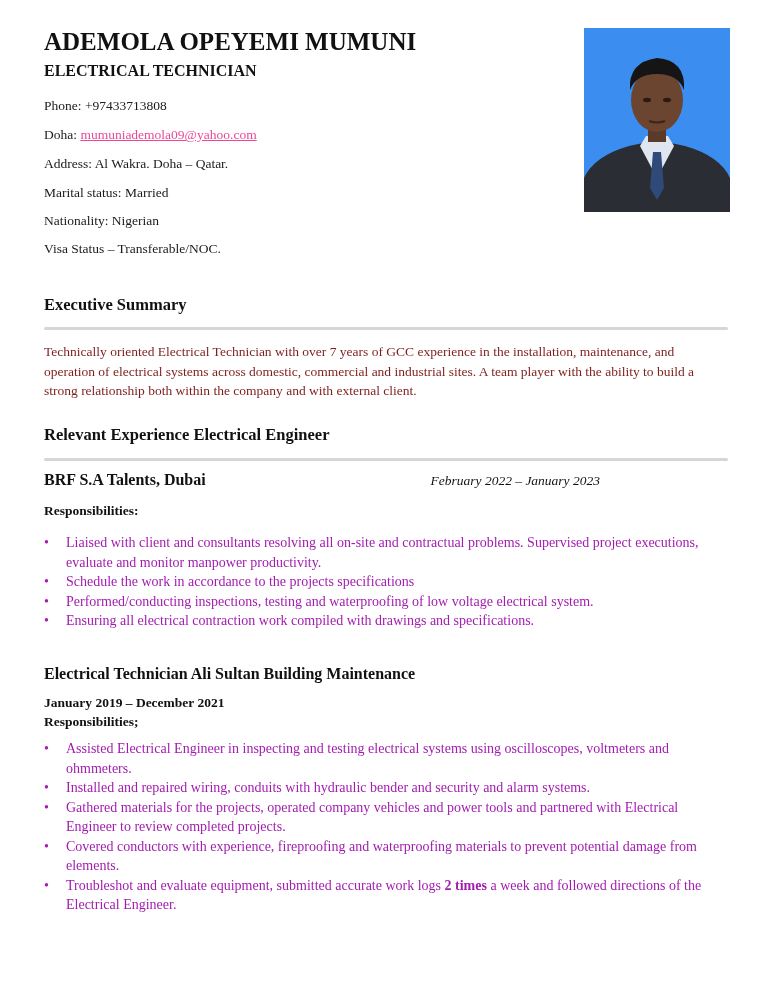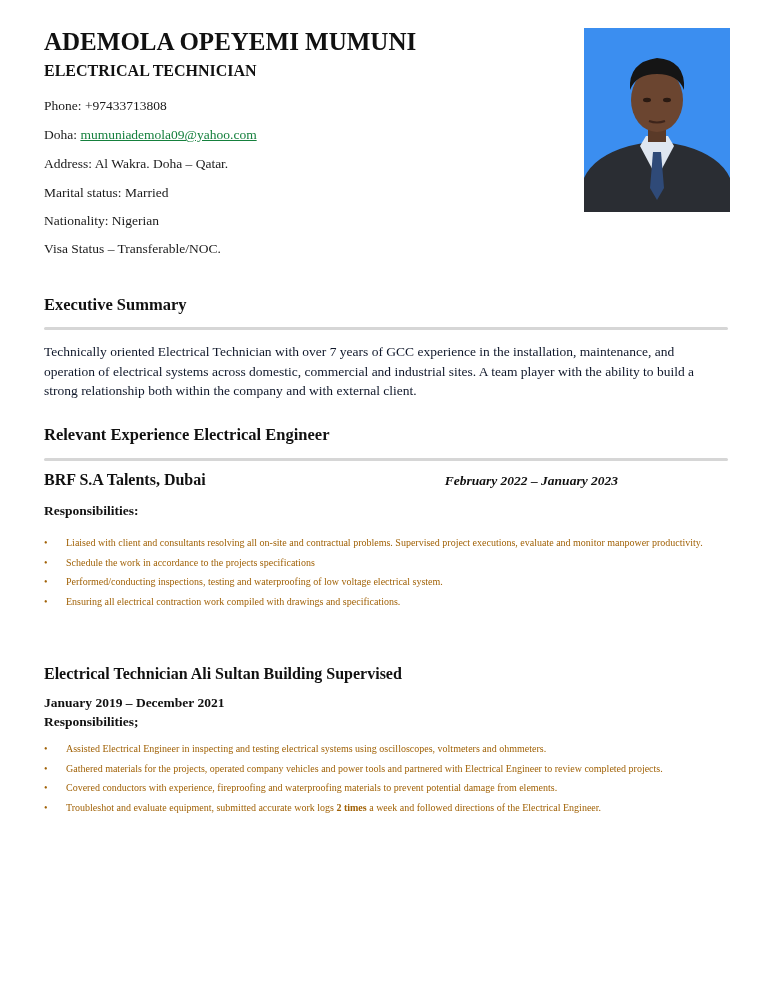--- a/index.html
+++ b/index.html
@@ -14,49 +14,49 @@
     font-size: 25px; font-weight: bold; letter-spacing: 0px; color: #111;
   }
   .title {
     position: absolute; left: 44px; top: 62px;
     font-size: 16px; font-weight: bold; color: #111;
   }
   .info {
     position: absolute; left: 44px;
     font-size: 13.5px; color: #1a1a1a;
   }
-  .info a { color: #15803d; text-decoration: underline; }
+  .info a { color: #ec4899; text-decoration: underline; }
   .photo {
     position: absolute; left: 584px; top: 28px; width: 146px; height: 184px;
     background: #3b8ef0; overflow: hidden;
   }
   .section-h {
     position: absolute; left: 44px;
     font-size: 16.5px; font-weight: bold; color: #111;
   }
   .rule {
     position: absolute; left: 44px; width: 684px; height: 3px;
     background: #d6d6d6; border-radius: 2px;
   }
   .para {
     position: absolute; left: 44px; width: 680px;
-    font-size: 13.5px; line-height: 19.5px; color: #0f172a;
+    font-size: 13.5px; line-height: 19.5px; color: #7f1d1d;
   }
   .job-h {
     position: absolute; left: 44px; font-size: 16px; font-weight: bold; color: #111;
   }
   .date-r {
-    position: absolute; right: 58px; font-size: 13.5px; font-weight: bold; font-style: italic; color: #111; margin-left: 48px;
+    position: absolute; right: 76px; font-size: 13.5px; font-weight: normal; font-style: italic; color: #111; margin-left: 48px;
   }
   .sub {
     position: absolute; left: 44px; font-size: 13.5px; font-weight: bold; color: #111;
   }
   ul.bullets {
     position: absolute; left: 44px; width: 680px; margin: 0; padding: 0; list-style: none;
-    font-size: 10px; line-height: 19.5px; color: #a16207;
+    font-size: 14px; line-height: 19.5px; color: #a21caf;
   }
   ul.bullets li { position: relative; padding-left: 22px; }
   ul.bullets li::before {
     content: "•"; position: absolute; left: 0; top: 0;
   }
 </style>
 </head>
 <body>
 
 <div class="page">
@@ -101,24 +101,25 @@
   <div class="date-r" style="top:473px">February 2022 – January 2023</div>
   <div class="sub" style="top:503px">Responsibilities:</div>
 
   <ul class="bullets" style="top:533px">
     <li>Liaised with client and consultants resolving all on-site and contractual problems. Supervised project executions, evaluate and monitor manpower productivity.</li>
     <li>Schedule the work in accordance to the projects specifications</li>
     <li>Performed/conducting inspections, testing and waterproofing of low voltage electrical system.</li>
     <li>Ensuring all electrical contraction work compiled with drawings and specifications.</li>
   </ul>
 
-  <div class="job-h" style="top:665px">Electrical Technician  Ali Sultan Building Supervised</div>
+  <div class="job-h" style="top:665px">Electrical Technician  Ali Sultan Building Maintenance</div>
   <div class="sub" style="top:695px">January 2019 – December 2021</div>
   <div class="sub" style="top:714px">Responsibilities;</div>
 
   <ul class="bullets" style="top:739px">
     <li>Assisted Electrical Engineer in inspecting and testing electrical systems using oscilloscopes, voltmeters and ohmmeters.</li>
+    <li>Installed and repaired wiring, conduits with hydraulic bender and security and alarm systems.</li>
     <li>Gathered materials for the projects, operated company vehicles and power tools and partnered with Electrical Engineer to review completed projects.</li>
     <li>Covered conductors with experience, fireproofing and waterproofing materials to prevent potential damage from elements.</li>
     <li><span>Troubleshot and evaluate equipment, submitted accurate work logs </span><b>2 times</b><span> a week and followed directions of the Electrical Engineer.</span></li>
   </ul>
 
 </div>
 
 </body></html>

